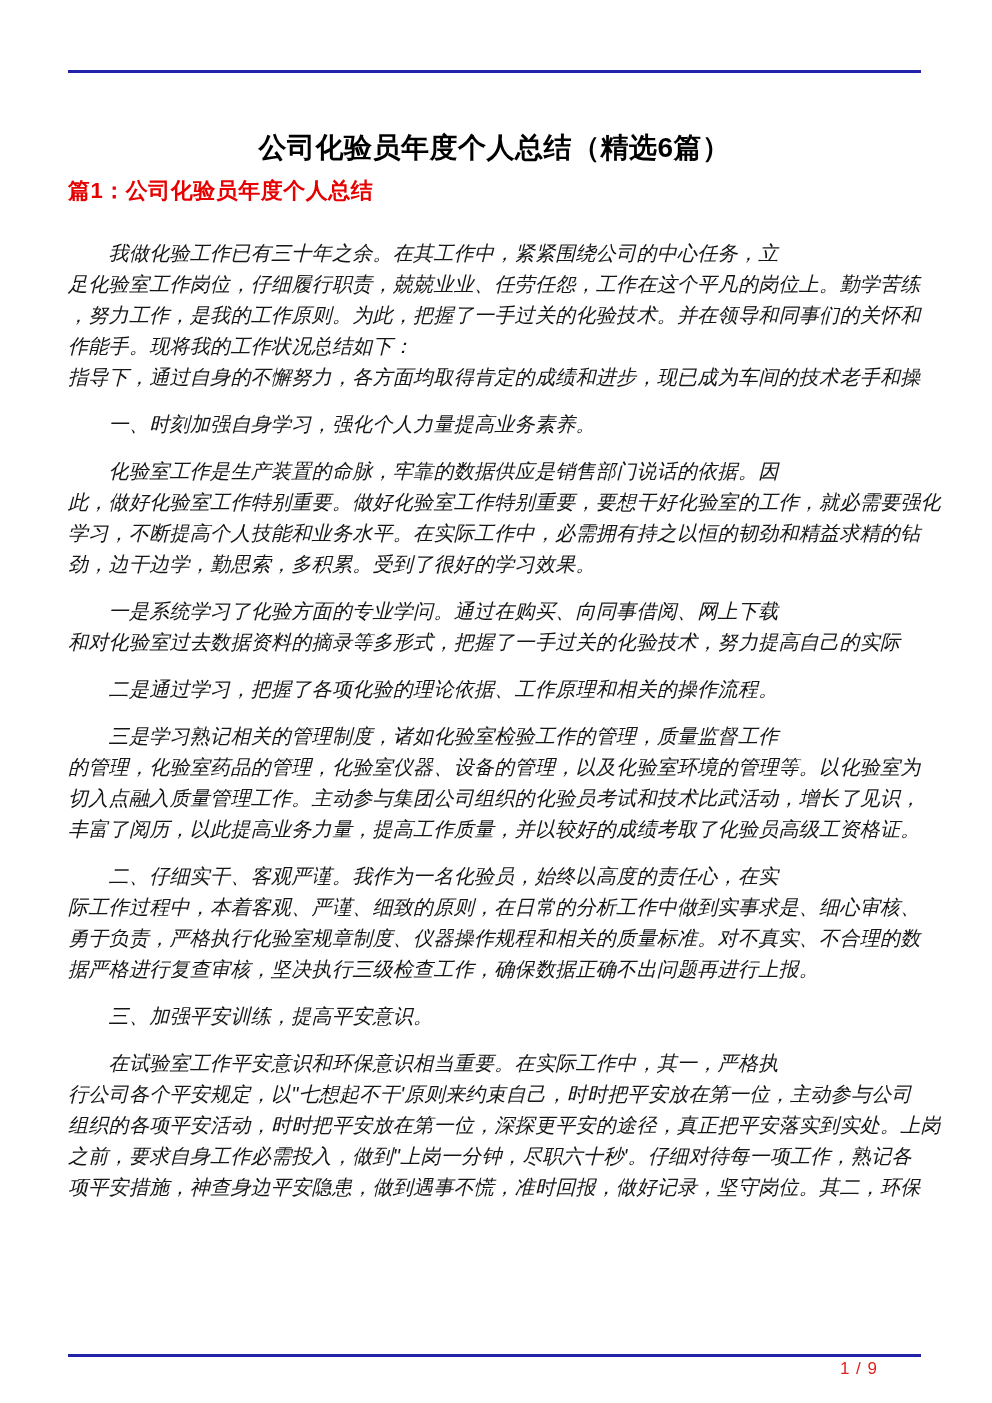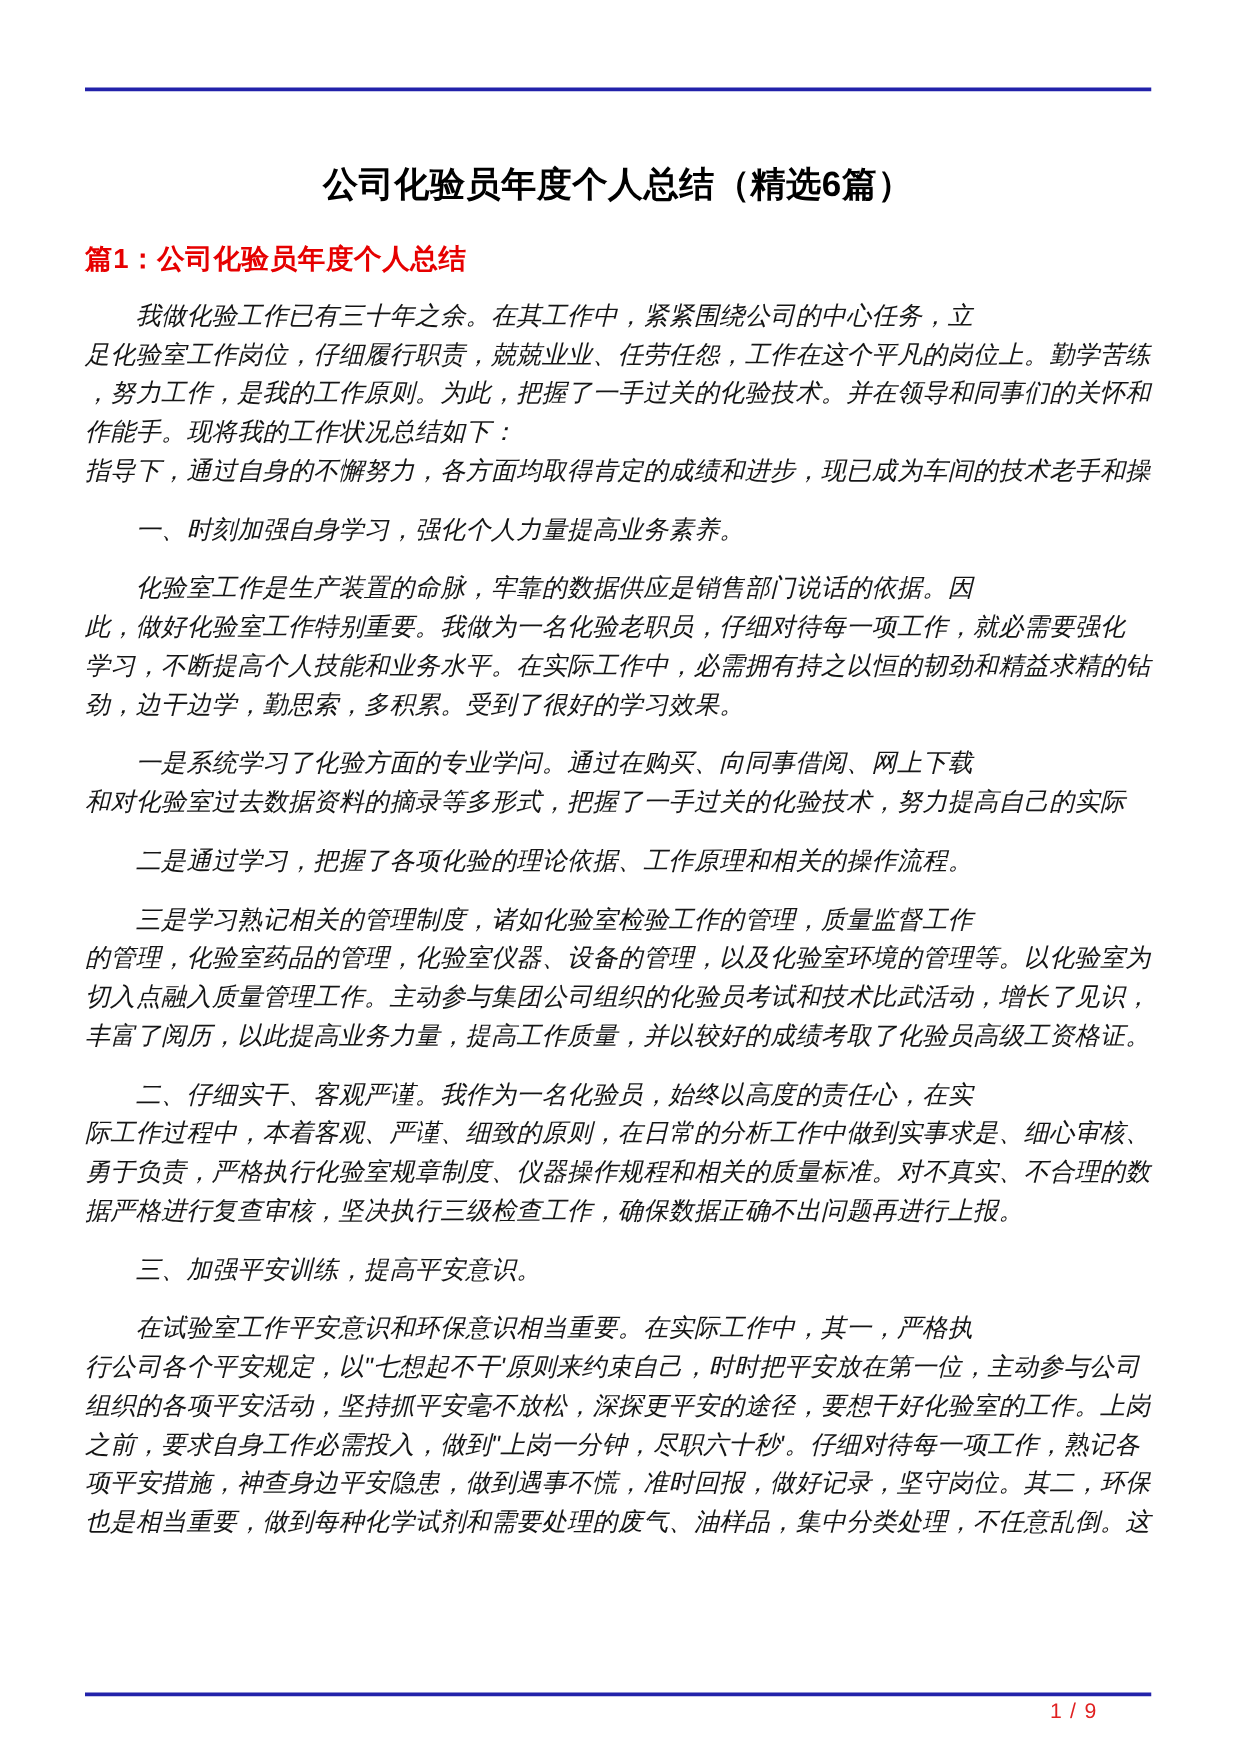--- a/index.html
+++ b/index.html
@@ -33,21 +33,21 @@
     margin: 0;
     text-align: center;
     font-size: 28px;
     line-height: 36px;
     font-weight: 700;
     color: #000000;
     letter-spacing: 0.5px;
   }
   .section-heading {
     position: absolute;
-    top: 192px;
+    top: 176px;
     left: 68px;
     margin: 0;
     font-size: 22px;
     line-height: 30px;
     font-weight: 700;
     color: var(--heading-red, #e60000);
     letter-spacing: 0.5px;
   }
   .body-text {
     position: absolute;
@@ -86,21 +86,21 @@
         <div class="line">足化验室工作岗位，仔细履行职责，兢兢业业、任劳任怨，工作在这个平凡的岗位上。勤学苦练</div>
         <div class="line">，努力工作，是我的工作原则。为此，把握了一手过关的化验技术。并在领导和同事们的关怀和</div>
         <div class="line">作能手。现将我的工作状况总结如下：</div>
         <div class="line">指导下，通过自身的不懈努力，各方面均取得肯定的成绩和进步，现已成为车间的技术老手和操</div>
       </div>
       <div class="para">
         <div class="line">　　一、时刻加强自身学习，强化个人力量提高业务素养。</div>
       </div>
       <div class="para">
         <div class="line">　　化验室工作是生产装置的命脉，牢靠的数据供应是销售部门说话的依据。因</div>
-        <div class="line">此，做好化验室工作特别重要。我做为一名化验老职员，仔细对待每一项工作，就必需要强化</div>
+        <div class="line">此，做好化验室工作特别重要。做好化验室工作特别重要，要想干好化验室的工作，就必需要强化</div>
         <div class="line">学习，不断提高个人技能和业务水平。在实际工作中，必需拥有持之以恒的韧劲和精益求精的钻</div>
         <div class="line">劲，边干边学，勤思索，多积累。受到了很好的学习效果。</div>
       </div>
       <div class="para">
         <div class="line">　　一是系统学习了化验方面的专业学问。通过在购买、向同事借阅、网上下载</div>
         <div class="line">和对化验室过去数据资料的摘录等多形式，把握了一手过关的化验技术，努力提高自己的实际</div>
       </div>
       <div class="para">
         <div class="line">　　二是通过学习，把握了各项化验的理论依据、工作原理和相关的操作流程。</div>
       </div>
@@ -115,23 +115,22 @@
         <div class="line">际工作过程中，本着客观、严谨、细致的原则，在日常的分析工作中做到实事求是、细心审核、</div>
         <div class="line">勇于负责，严格执行化验室规章制度、仪器操作规程和相关的质量标准。对不真实、不合理的数</div>
         <div class="line">据严格进行复查审核，坚决执行三级检查工作，确保数据正确不出问题再进行上报。</div>
       </div>
       <div class="para">
         <div class="line">　　三、加强平安训练，提高平安意识。</div>
       </div>
       <div class="para">
         <div class="line">　　在试验室工作平安意识和环保意识相当重要。在实际工作中，其一，严格执</div>
         <div class="line">行公司各个平安规定，以"七想起不干'原则来约束自己，时时把平安放在第一位，主动参与公司</div>
-        <div class="line">组织的各项平安活动，坚持抓平安毫不放松，深探更平安的途径，要想干好化验室的工作。上岗</div>
+        <div class="line">组织的各项平安活动，时时把平安放在第一位，深探更平安的途径，真正把平安落实到实处。上岗</div>
         <div class="line">之前，要求自身工作必需投入，做到"上岗一分钟，尽职六十秒'。仔细对待每一项工作，熟记各</div>
         <div class="line">项平安措施，神查身边平安隐患，做到遇事不慌，准时回报，做好记录，坚守岗位。其二，环保</div>
-        <div class="line">也是相当重要，做到每种化学试剂和需要处理的废气、油样品，集中分类处理，不任意乱倒。这</div>
       </div>
     </div>
 
   <div class="rule rule-bottom"></div>
 
   <div class="page-number">1 / 9</div>
 </div>
 
 </body></html>

